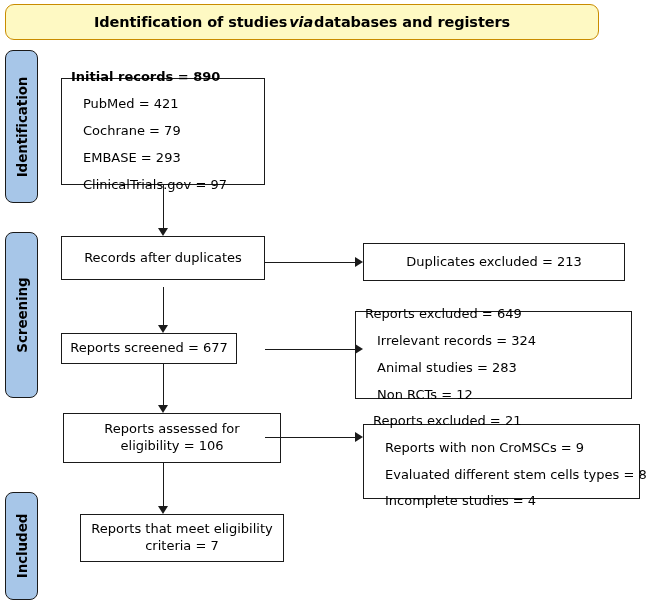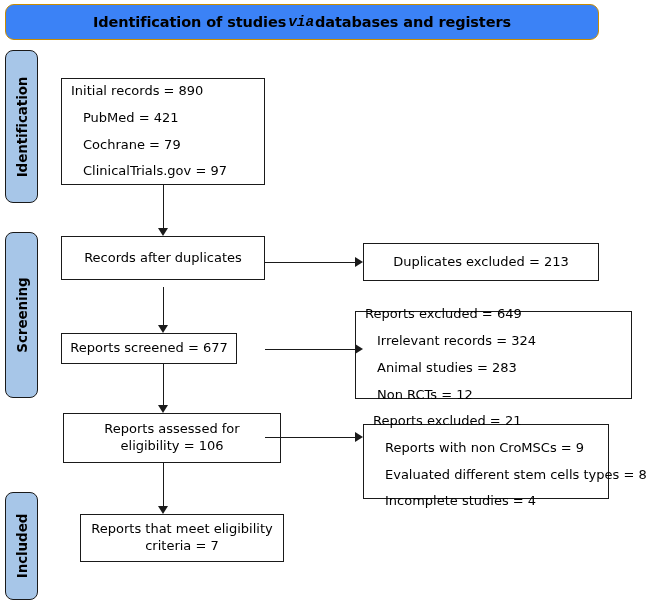--- a/index.html
+++ b/index.html
@@ -23,37 +23,36 @@
     height: 608px;
   }
 
   
   .header-banner {
     position: absolute;
     left: 5px;
     top: 4px;
     width: 594px;
     height: 36px;
-    background: #3b82f6;
+    background: #fef9c3;
     border: 1px solid #C98C00;
     border-radius: 9px;
     box-sizing: border-box;
     display: flex;
     align-items: center;
     justify-content: center;
     font-size: 14.5px;
     font-weight: bold;
     letter-spacing: -0.1px;
     color: #000;
     white-space: nowrap;
   }
   .header-banner .ital {
     font-style: italic;
     padding: 0 1px 0 2px;
-    font-family: Liberation Mono, monospace;
   }
 
   
   .stage {
     position: absolute;
     left: 5px;
     width: 33px;
     background: #A7C6E8;
     border: 1.4px solid #1a1a1a;
     border-radius: 8px;
@@ -88,21 +87,21 @@
   .box.center {
     align-items: center;
     text-align: center;
   }
   .box.left {
     align-items: flex-start;
     text-align: left;
     padding-left: 9px;
   }
   .box .line { white-space: nowrap; display: block; }
-  .box .line.bold { font-weight: normal; }
+  .box .line.bold { font-weight: bold; }
   .box .line.indent { padding-left: 12px; margin-top: 10px; }
 
   
   .vline {
     position: absolute;
     width: 0;
     border-left: 1.3px solid #1a1a1a;
   }
   .hline {
     position: absolute;
@@ -144,20 +143,21 @@
   </div>
 
   <div class="stage" style="top:492px; height:108px;">
     <span class="stage-label">Included</span>
   </div>
 
   <div class="box left" style="left:61px; top:78px; width:204px; height:107px;">
     <span class="line bold">Initial records = 890</span>
     <span class="line indent">PubMed = 421</span>
     <span class="line indent">Cochrane = 79</span>
+    <span class="line indent">EMBASE = 293</span>
     <span class="line indent">ClinicalTrials.gov = 97</span>
   </div>
 
   <div class="box center" style="left:61px; top:236px; width:204px; height:44px;">
     <span class="line">Records after duplicates</span>
   </div>
 
   <div class="box center" style="left:61px; top:333px; width:176px; height:31px;">
     <span class="line">Reports screened = 677</span>
   </div>
@@ -165,32 +165,32 @@
   <div class="box center" style="left:63px; top:413px; width:218px; height:50px;text-align:right;">
     <span class="line">Reports assessed for</span>
     <span class="line">eligibility = 106</span>
   </div>
 
   <div class="box center" style="left:61px; top:514px; width:204px; height:48px;margin-left:19px;">
     <span class="line">Reports that meet eligibility</span>
     <span class="line">criteria = 7</span>
   </div>
 
-  <div class="box center" style="left:363px; top:243px; width:236px; height:38px;">
+  <div class="box center" style="left:363px; top:243px; width:262px; height:38px;">
     <span class="line">Duplicates excluded = 213</span>
   </div>
 
   <div class="box left" style="left:355px; top:311px; width:277px; height:88px;">
     <span class="line">Reports excluded = 649</span>
     <span class="line indent">Irrelevant records = 324</span>
     <span class="line indent">Animal studies = 283</span>
     <span class="line indent">Non RCTs = 12</span>
   </div>
 
-  <div class="box left" style="left:363px; top:424px; width:246px; height:75px;">
+  <div class="box left" style="left:363px; top:424px; width:277px; height:75px;">
     <span class="line">Reports excluded = 21</span>
     <span class="line indent">Reports with non CroMSCs = 9</span>
     <span class="line indent">Evaluated different stem cells types = 8</span>
     <span class="line indent">Incomplete studies = 4</span>
   </div>
 
   <div class="vline" style="left:163px; top:185px; height:43px;"></div>
   <div class="arrow-down" style="left:158px; top:228px;"></div>
 
   <div class="vline" style="left:163px; top:287px; height:38px;"></div>

